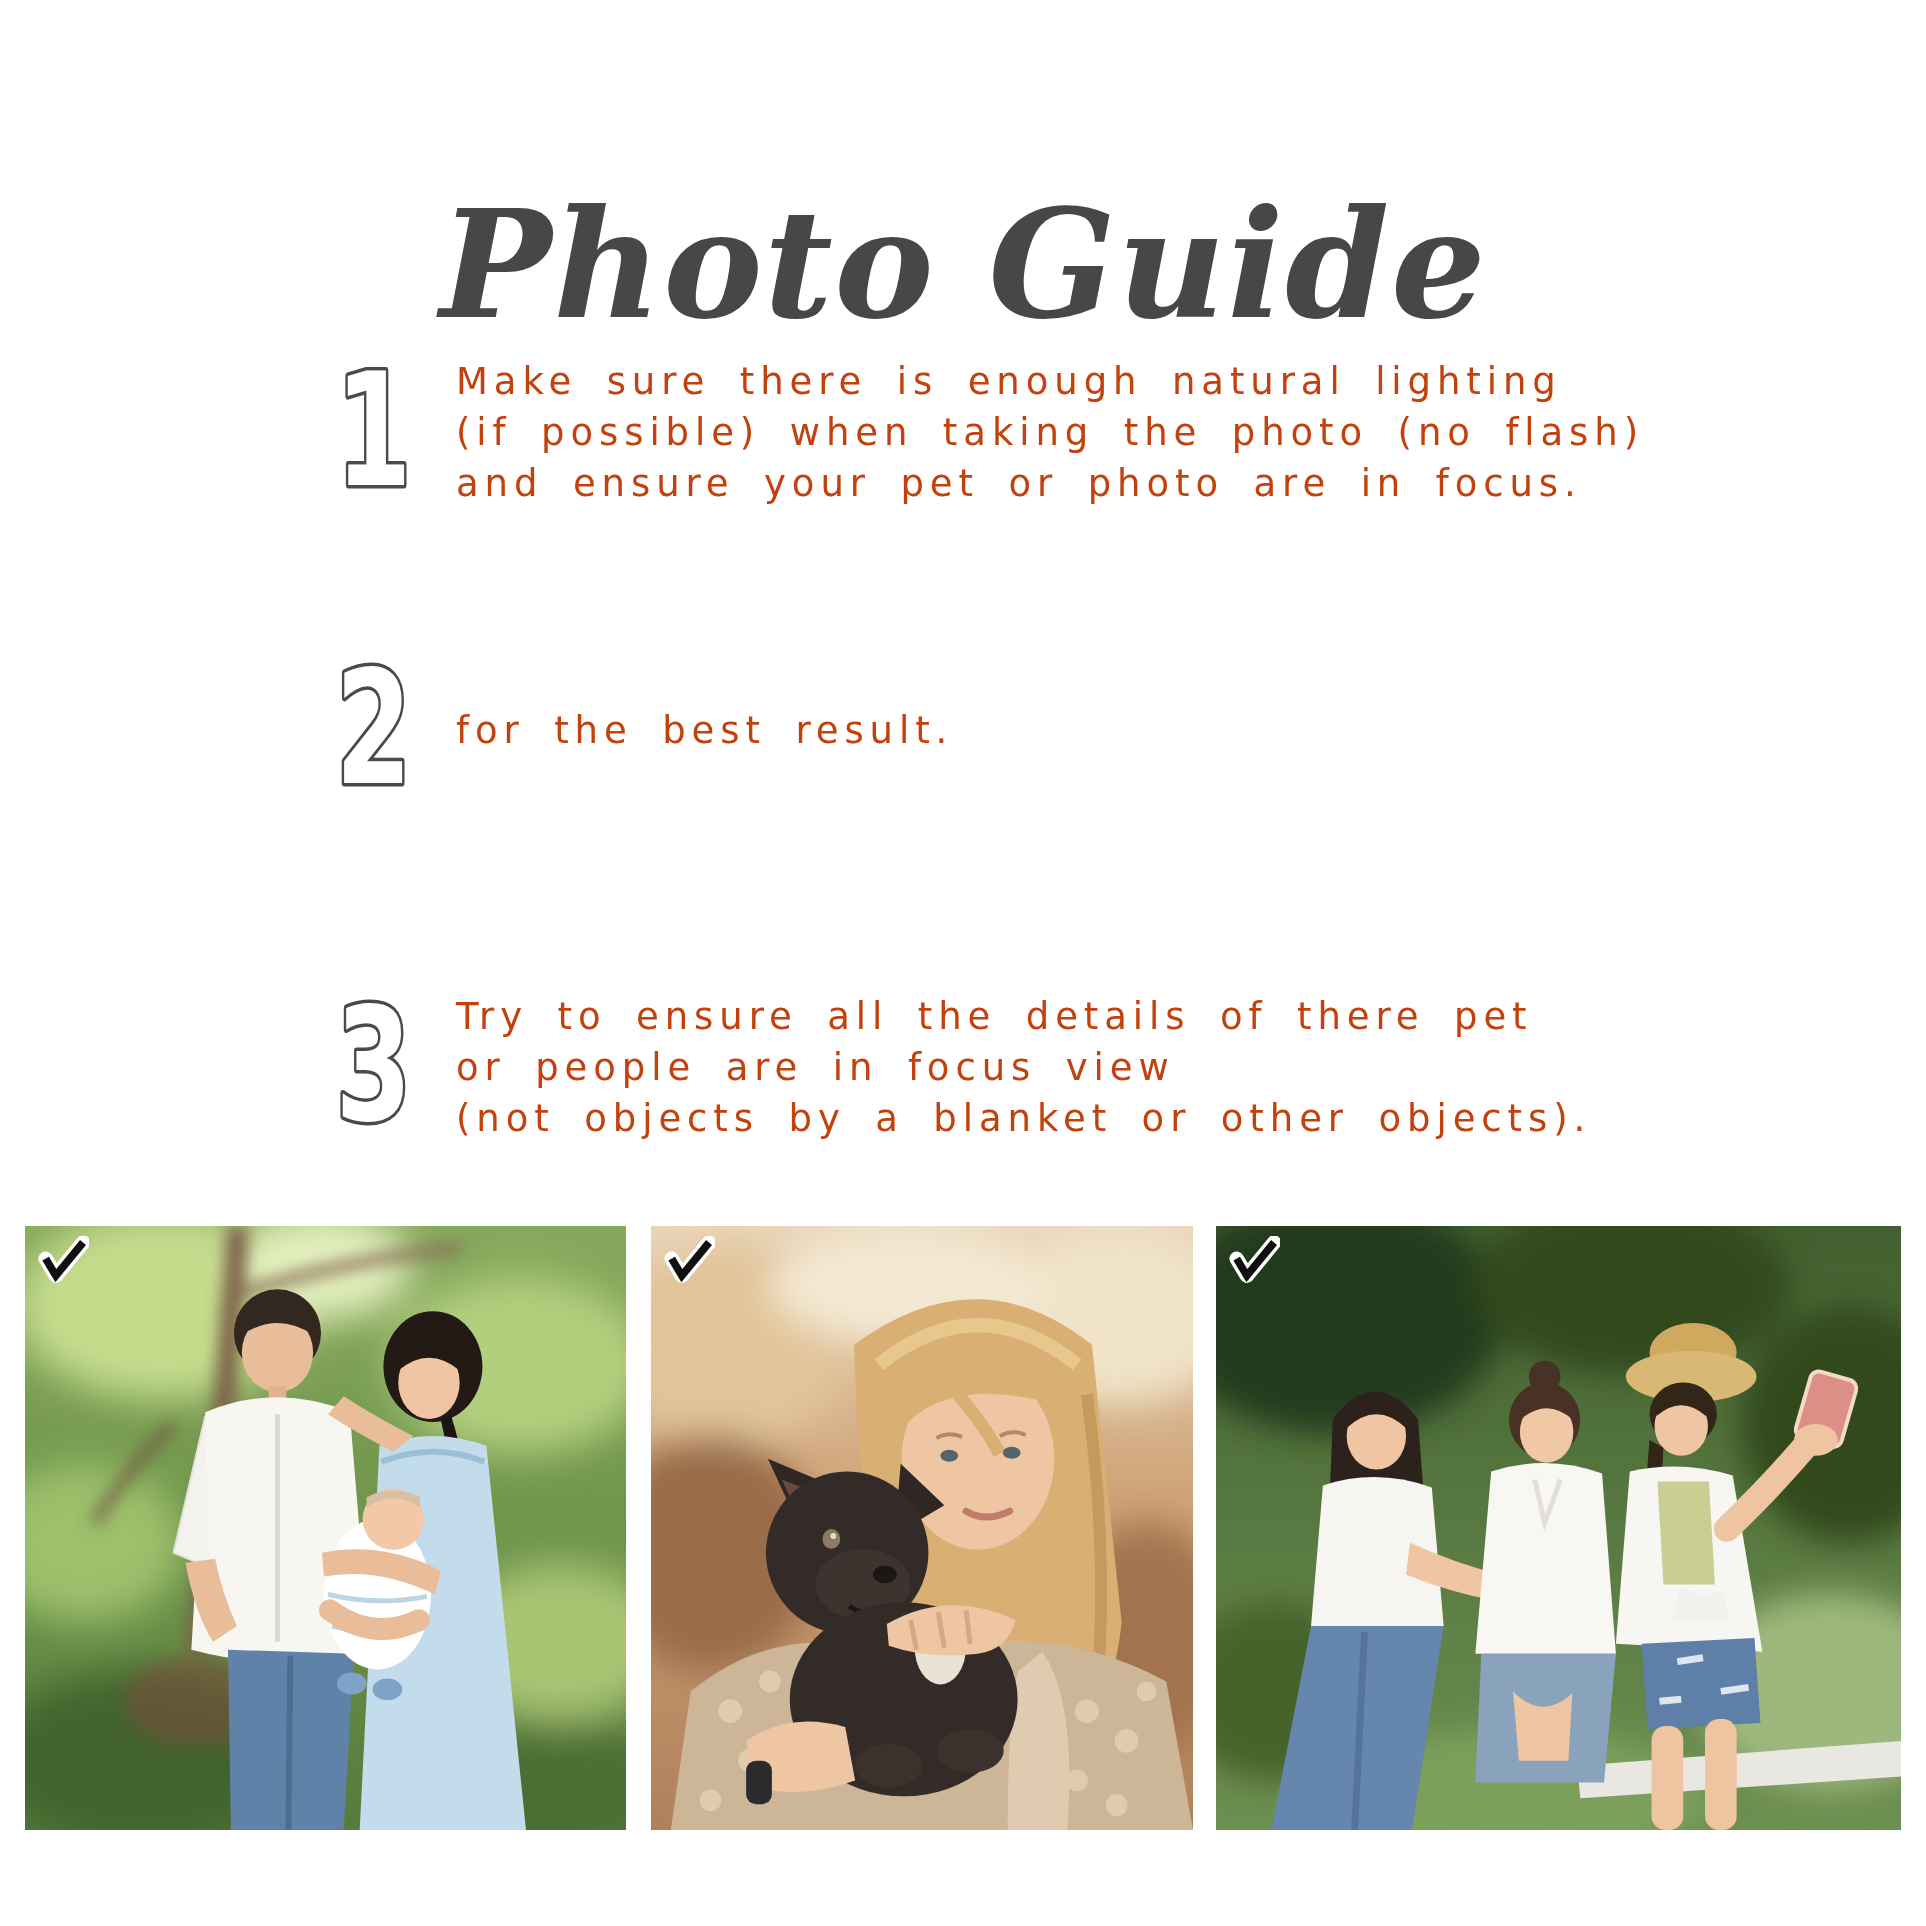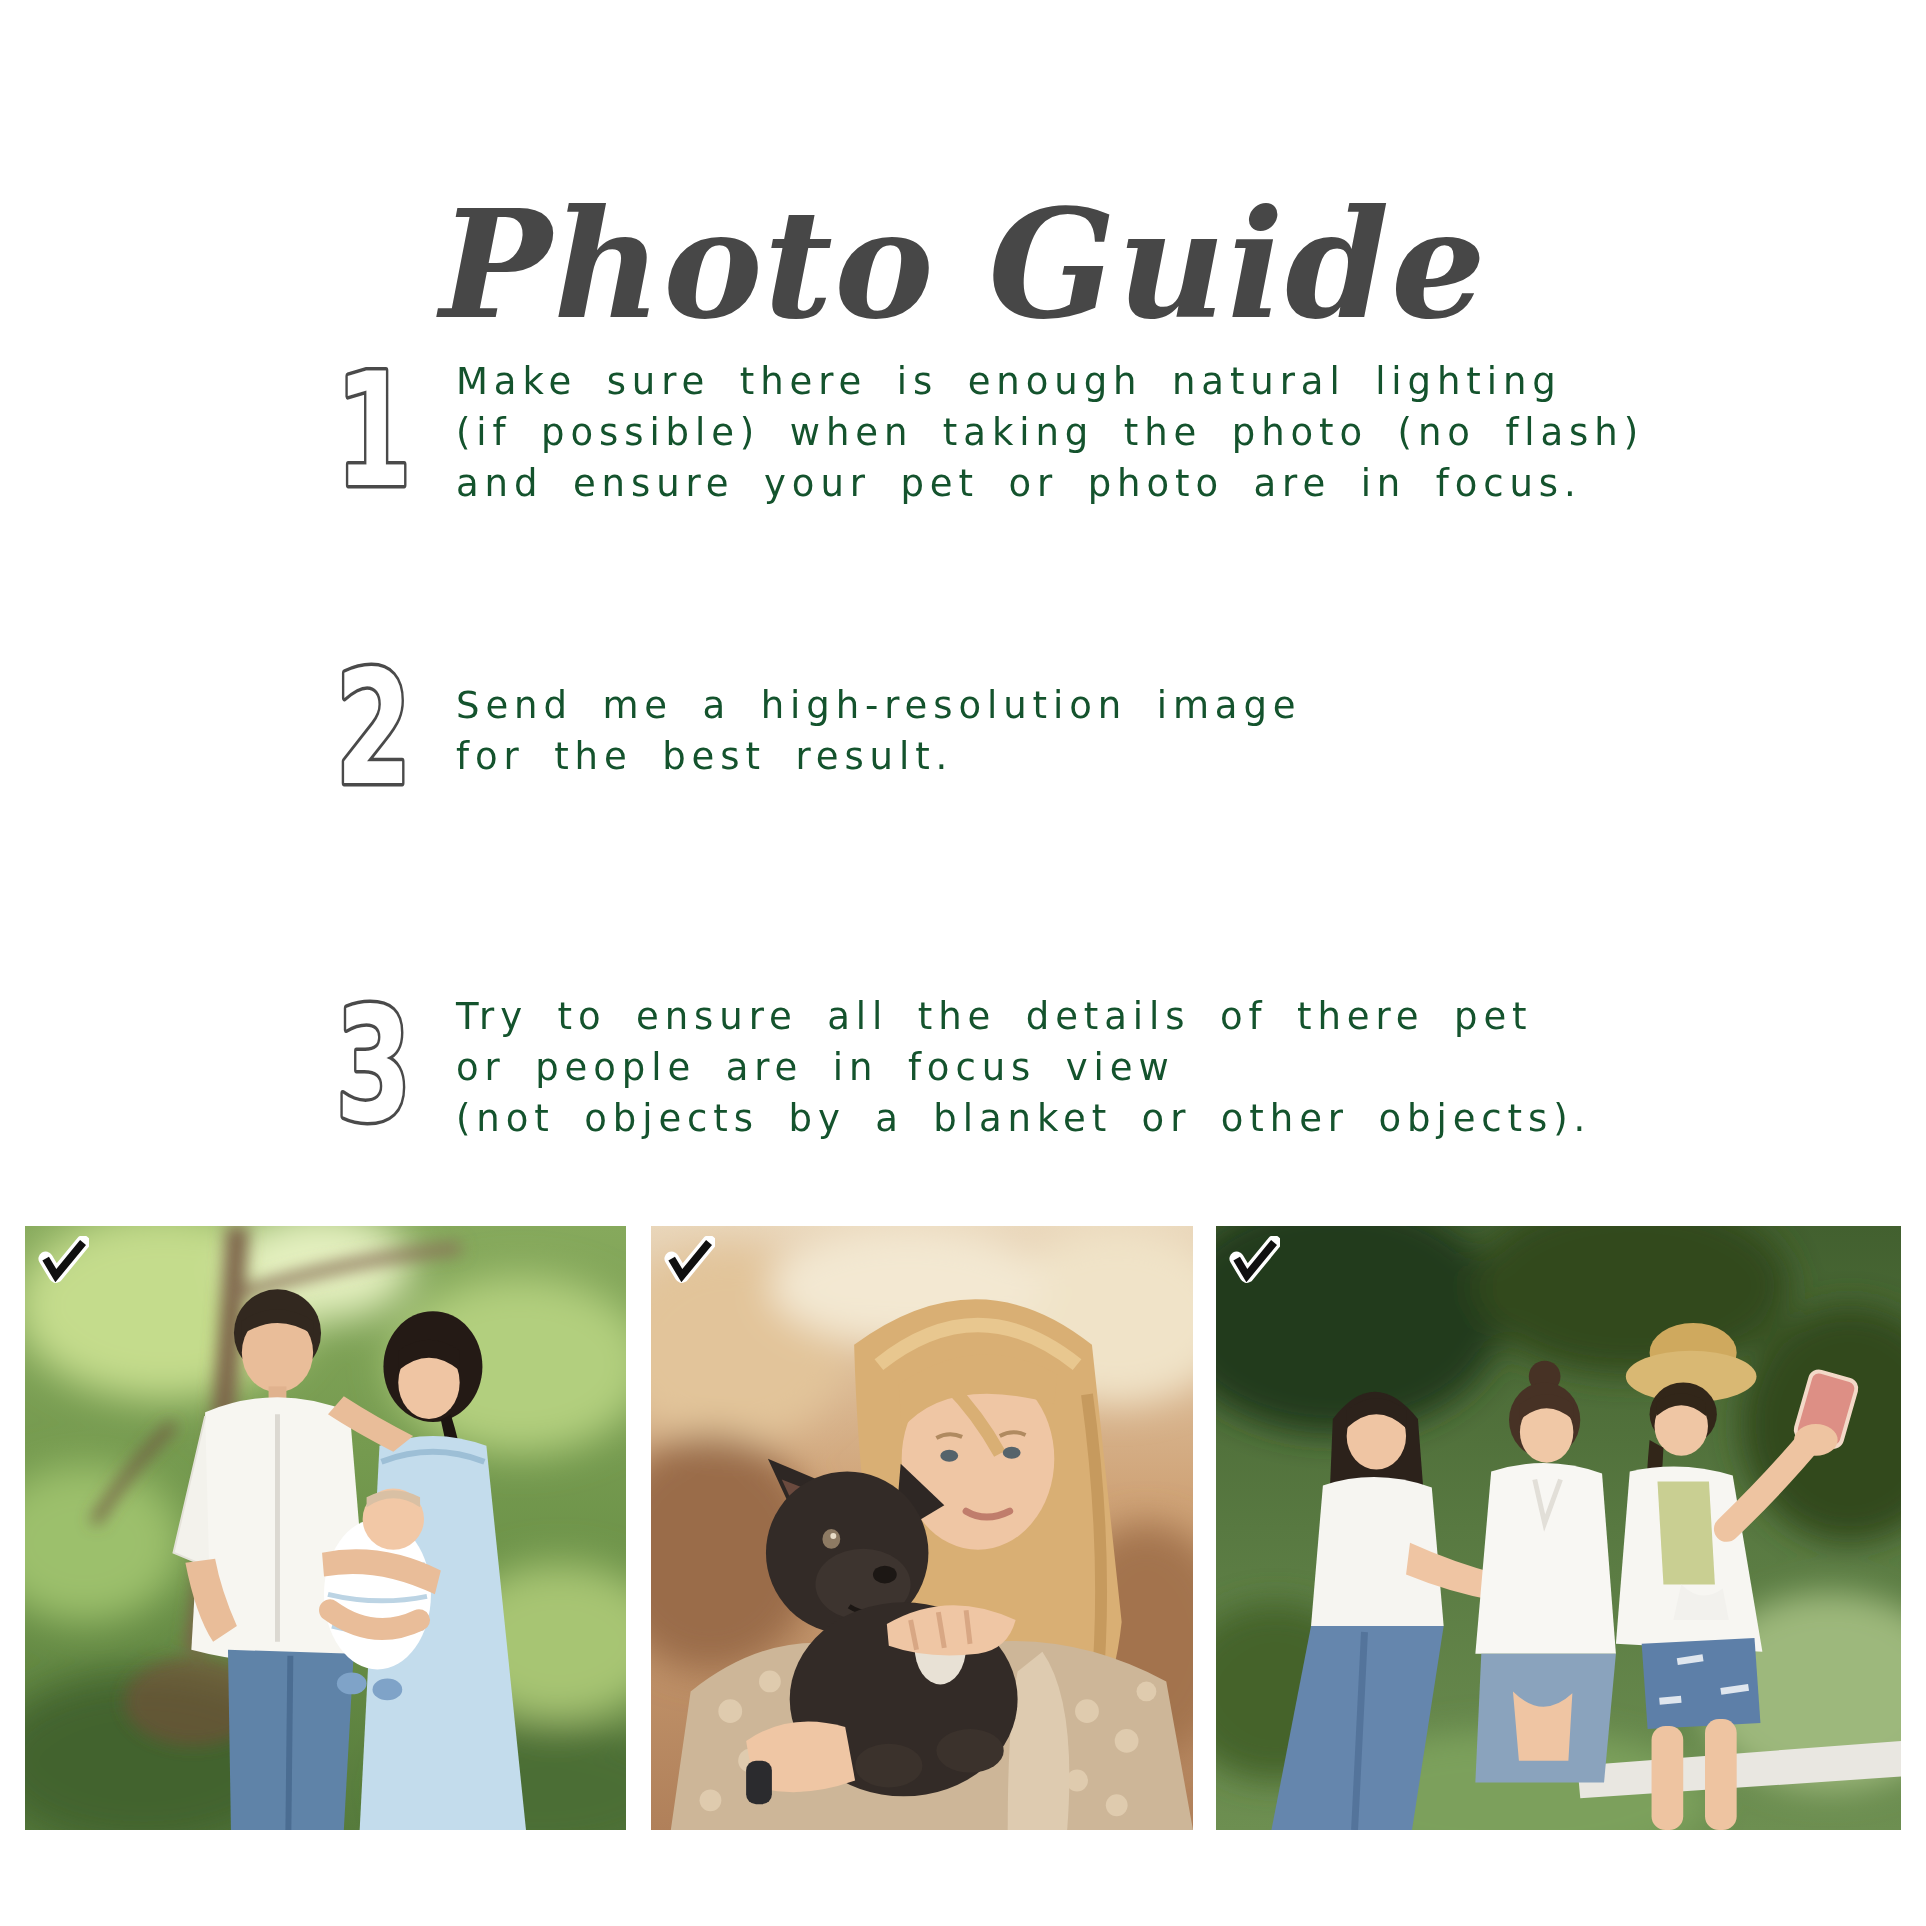--- a/index.html
+++ b/index.html
@@ -20,21 +20,21 @@
   .row-3{top:991px;}
   .num-svg{width:83px;height:149px;flex:0 0 83px;margin-right:41px;display:block;}
   .num-svg text{
     font-family:"DejaVu Sans",sans-serif;font-weight:bold;font-size:158px;
     fill:#ffffff;stroke:#4a4a4a;stroke-width:7px;stroke-linejoin:round;
     paint-order:stroke fill;
   }
   .lines{display:flex;flex-direction:column;}
   .line{
     font-size:37px;line-height:51px;letter-spacing:.16em;word-spacing:.32em;
-    color:#14532d;white-space:nowrap;
+    color:#c2410c;white-space:nowrap;
   }
   
   .photo{position:absolute;top:1226px;height:604px;margin:0;padding:0;overflow:hidden;}
   .photo-1{left:25px;width:601px;}
   .photo-2{left:651px;width:542px;}
   .photo-3{left:1216px;width:685px;}
   .scene{position:absolute;inset:0;width:100%;height:100%;display:block;}
   .check{position:absolute;left:13px;top:10px;width:51px;height:47px;}
 </style>
 </head>
@@ -53,21 +53,20 @@
       <div class="line">(if possible) when taking the photo (no flash)</div>
       <div class="line">and ensure your pet or photo are in focus.</div>
     </div>
   </div>
 
   <div class="row row-2">
     <svg class="num-svg" viewBox="0 0 120 150" preserveAspectRatio="none">
       <text x="60" y="128" text-anchor="middle">2</text>
     </svg>
     <div class="lines">
-      <div class="line">Send me a high-resolution image</div>
       <div class="line">for the best result.</div>
     </div>
   </div>
 
   <div class="row row-3">
     <svg class="num-svg" viewBox="0 0 120 150" preserveAspectRatio="none">
       <text x="60" y="128" text-anchor="middle">3</text>
     </svg>
     <div class="lines">
       <div class="line">Try to ensure all the details of there pet</div>

